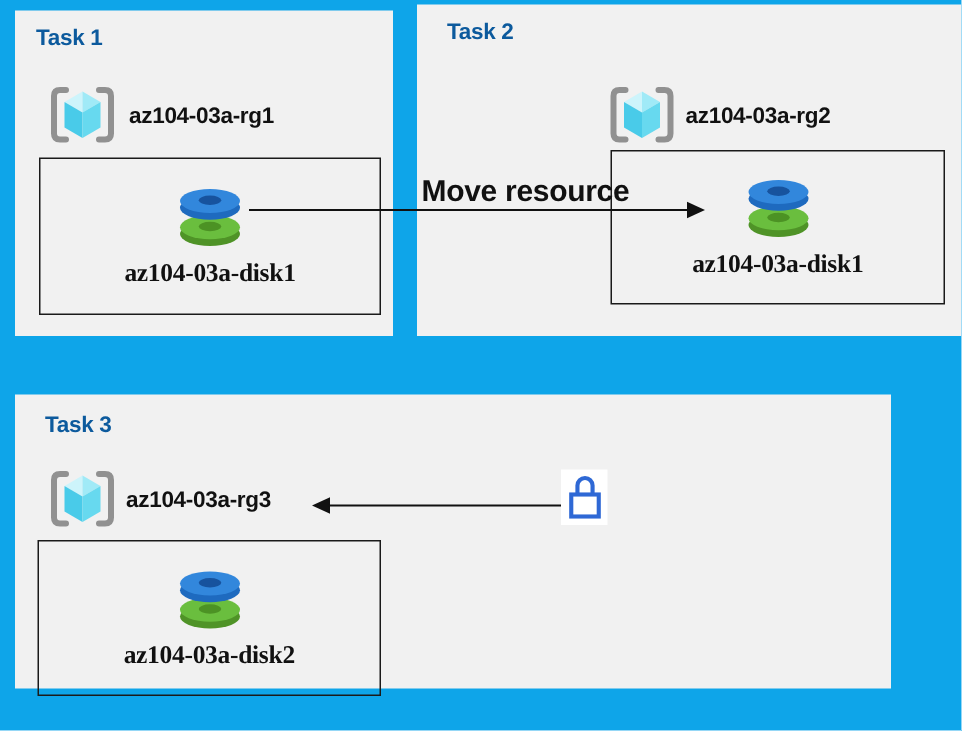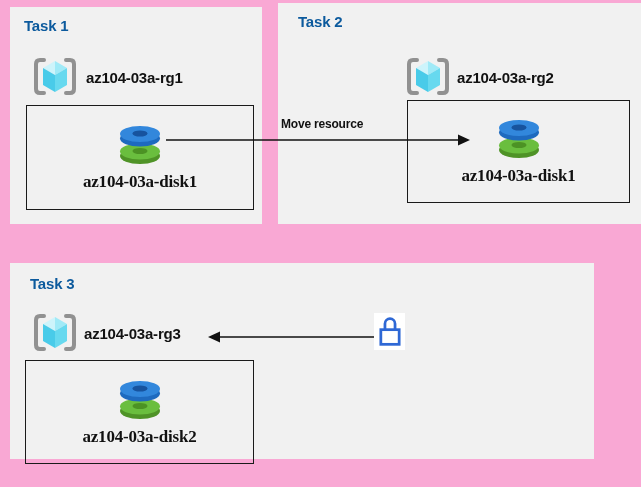--- a/index.html
+++ b/index.html
@@ -1,19 +1,19 @@
 <!DOCTYPE html>
 <html><head>
 <meta charset="utf-8">
 <style>
   html,body{margin:0;padding:0;background:#ffffff;}
   .canvas{
     position:relative;width:641px;height:487px;overflow:hidden;
     font-family:"Liberation Sans","DejaVu Sans",sans-serif;
-    color:#111;background:#f9a8d4;
+    color:#111;background:#0ea5e9;
   }
   .panel{position:absolute;background:#f1f1f1;}
   .panel-t1{left:10px;top:7px;width:252px;height:217px;}
   .panel-t2{left:278px;top:3px;width:363px;height:221px;}
   .panel-t3{left:10px;top:263px;width:584px;height:196px;}
   .task-title{
     position:absolute;margin:0;font-size:15px;font-weight:bold;
     color:#0c5a9d;letter-spacing:-0.2px;
   }
   .panel-t1 .task-title{left:14px;top:10px;}
@@ -32,21 +32,21 @@
   .resource-box{
     position:absolute;border:1.5px solid #1a1a1a;background:transparent;
     display:flex;flex-direction:column;align-items:center;justify-content:center;gap:7px;
   }
   .panel-t1 .resource-box{left:16px;top:98px;width:226px;height:103px;}
   .panel-t2 .resource-box{left:129px;top:97px;width:221px;height:101px;}
   .panel-t3 .resource-box{left:15px;top:97px;width:227px;height:102px;}
   .disk-icon{width:46px;height:42px;}
   .disk-label{font-size:17px;font-weight:bold;letter-spacing:-0.2px;white-space:nowrap;font-family:Liberation Serif, serif;}
   .move-label{
-    position:absolute;left:281px;top:117px;font-size:12px;font-weight:bold;
+    position:absolute;left:281px;top:117px;font-size:20px;font-weight:bold;
     letter-spacing:-0.2px;white-space:nowrap;
   }
   .arrow{position:absolute;}
   .arrow-move{left:166px;top:133px;}
   .arrow-lock{left:206px;top:330px;}
   .lock-chip{
     position:absolute;left:374px;top:313px;width:31px;height:37px;background:#ffffff;
     display:flex;align-items:center;justify-content:center;
   }
   .lock-text{position:absolute;left:414px;top:322px;font-size:15px;letter-spacing:-0.2px;}

